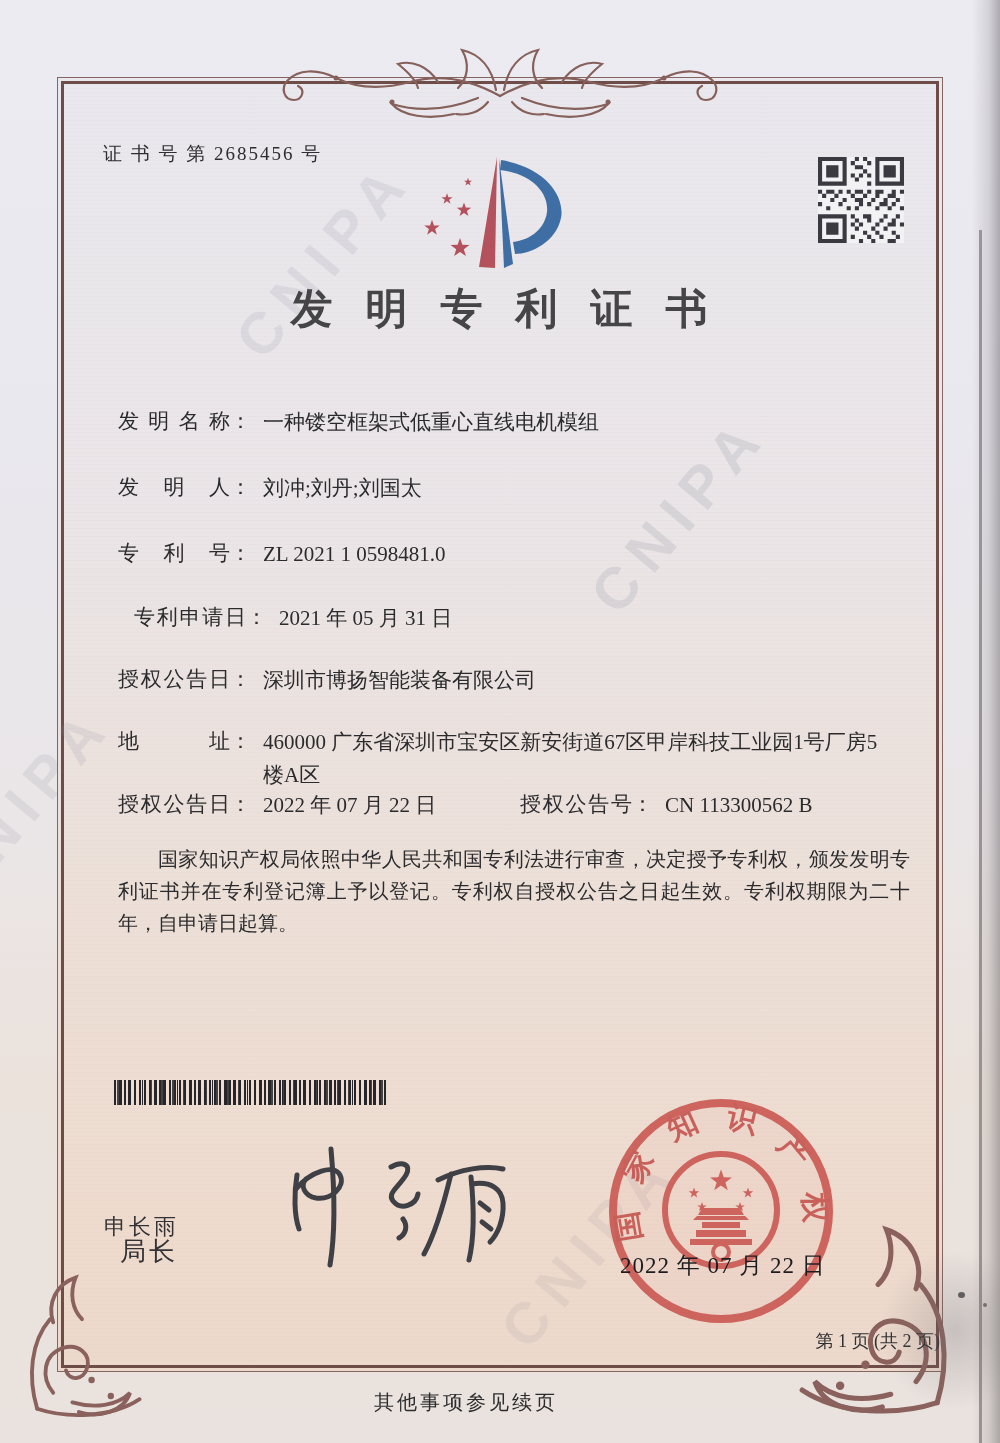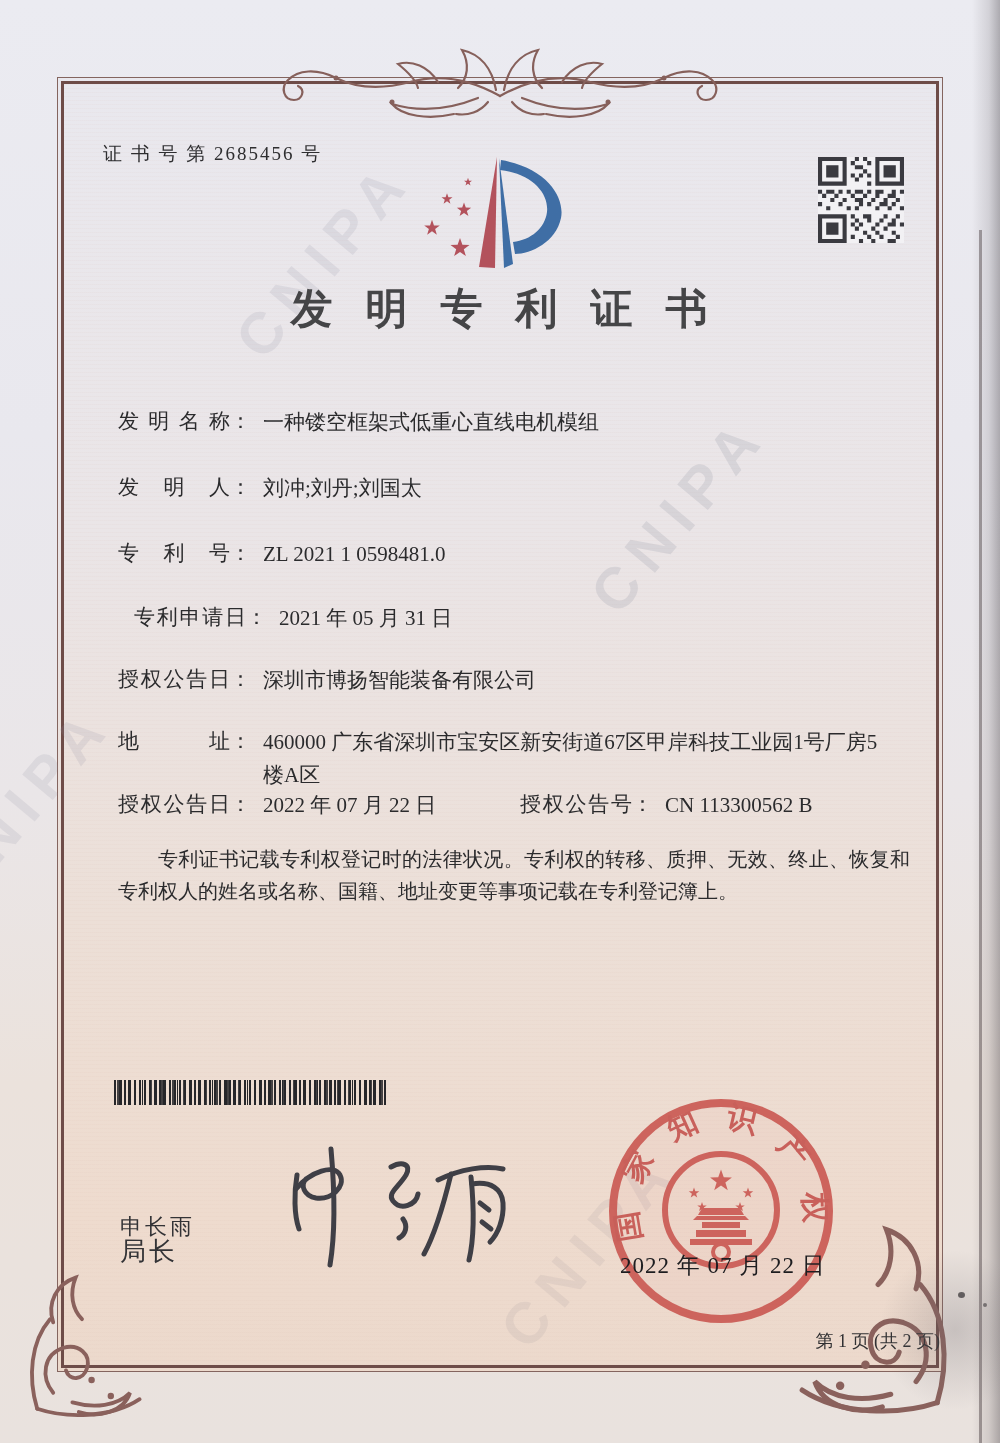--- a/index.html
+++ b/index.html
@@ -43,21 +43,21 @@
         color:#2b2b2d;text-align:justify;}
   .paras p{margin:0;text-indent:2em;}
 
   .barcode{position:absolute;left:114px;top:1080px;width:272px;height:25px;background:
       repeating-linear-gradient(90deg,#26262a 0 2px,rgba(0,0,0,0) 2px 5px),
       repeating-linear-gradient(90deg,#26262a 0 1px,rgba(0,0,0,0) 1px 7px),
       repeating-linear-gradient(90deg,rgba(0,0,0,0) 0 3px,rgba(38,38,42,.85) 3px 5px,rgba(0,0,0,0) 5px 11px);}
 
   .director-title{position:absolute;left:120px;top:1234px;font-size:26px;color:#333336;
         font-family:"Liberation Sans","DejaVu Sans",sans-serif;letter-spacing:3px;}
-  .director-name{position:absolute;left:120px;top:1212px;font-size:22px;color:#333336;
+  .director-name{position:absolute;left:104px;top:1212px;font-size:22px;color:#333336;
         font-family:"Liberation Sans","DejaVu Sans",sans-serif;letter-spacing:3px;}
 
   .seal-date{position:absolute;left:620px;top:1250px;font-size:23px;letter-spacing:1px;color:#1d1d20;z-index:6;}
   .page-info{position:absolute;left:0;top:1329px;width:940px;text-align:right;font-size:18px;color:#303032;}
   .footer-note{position:absolute;left:0;top:1389px;width:932px;text-align:center;font-size:20px;
         letter-spacing:3px;color:#2c2c2e;}
   svg{position:absolute;}
 </style>
 </head>
 <body>
@@ -175,21 +175,21 @@
     </div>
     <div class="row" style="top:789px;">
       <span class="f-label">授权公告日</span><span class="f-colon">：</span><span class="f-value">2022 年 07 月 22 日</span>
       <span class="grant2">
         <span class="f-label">授权公告号</span><span class="f-colon">：</span><span class="f-value">CN 113300562 B</span>
       </span>
     </div>
   </div>
 
   <div class="paras">
-    <p>专利证书记载专利权登记时的法律状况。专利权的转移、质押、无效、终止、恢复和专利权人的姓名或名称、国籍、地址变更等事项记载在专利登记簿上。</p>
+    <p>国家知识产权局依照中华人民共和国专利法进行审查，决定授予专利权，颁发发明专利证书并在专利登记簿上予以登记。专利权自授权公告之日起生效。专利权期限为二十年，自申请日起算。</p>
   </div>
 
   <div class="barcode"></div>
 
   <div class="director-title">局长</div>
   <div class="director-name">申长雨</div>
 
   <svg style="left:275px;top:1133px;" width="240" height="140" viewBox="0 0 240 140">
     <g stroke="#3f3f46" stroke-width="5" fill="none" stroke-linecap="round" stroke-linejoin="round">
       <path d="M22,42 C19,60 19,82 24,96"></path>
@@ -225,19 +225,20 @@
         <rect x="104" y="135" width="38" height="6"></rect>
         <rect x="98" y="143" width="50" height="7"></rect>
         <rect x="92" y="152" width="62" height="6"></rect>
         <circle cx="123" cy="165" r="8" fill="none" stroke="#c9544e" stroke-width="4"></circle>
       </g>
     </g>
   </svg>
   <div class="seal-date">2022 年 07 月 22 日</div>
 
   <div class="page-info">第 1 页 (共 2 页)</div>
+  <div class="footer-note">其他事项参见续页</div>
 
   <div class="edge-shadow"></div>
   <div class="edge-line"></div>
   <div class="smudge"></div>
   <div class="speck1"></div>
   <div class="speck2"></div>
 </div>
 
 </body></html>

